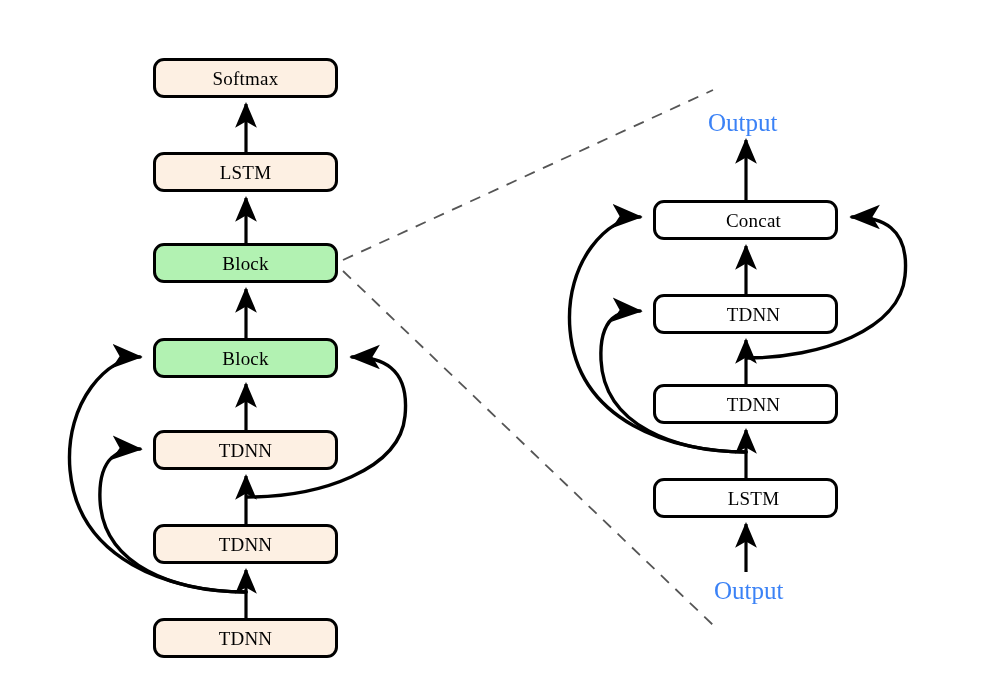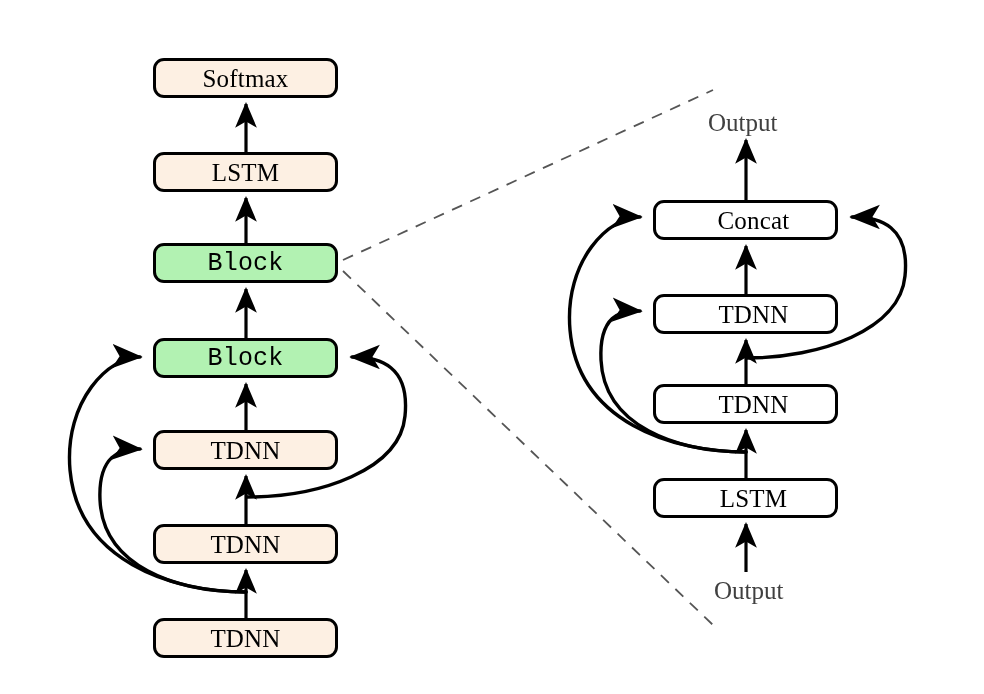--- a/index.html
+++ b/index.html
@@ -29,32 +29,32 @@
     display: block;
   }
   .node-box {
     position: absolute;
     box-sizing: border-box;
     border: 3.5px solid #000000;
     border-radius: 11px;
     display: flex;
     align-items: center;
     justify-content: center;
-    font-size: 25px;
+    font-size: 19px;
     line-height: 1;
     color: #000000;
     letter-spacing: 0.2px;
   }
   .fill-peach { background: #fdf0e3; }
-  .fill-green { background: #b2f2b2; font-family: Liberation Mono, monospace; }
+  .fill-green { background: #b2f2b2; }
   .fill-white { background: #ffffff; padding-left: 16px; }
   .free-label {
     position: absolute;
     font-size: 25px;
-    color: #404040;
+    color: #3b82f6;
     line-height: 1;
     white-space: nowrap;
   }
 </style>
 </head>
 <body>
 
 <div id="diagram-root">
 
   <svg id="diagram-svg" viewBox="0 0 984 694" xmlns="http://www.w3.org/2000/svg">

